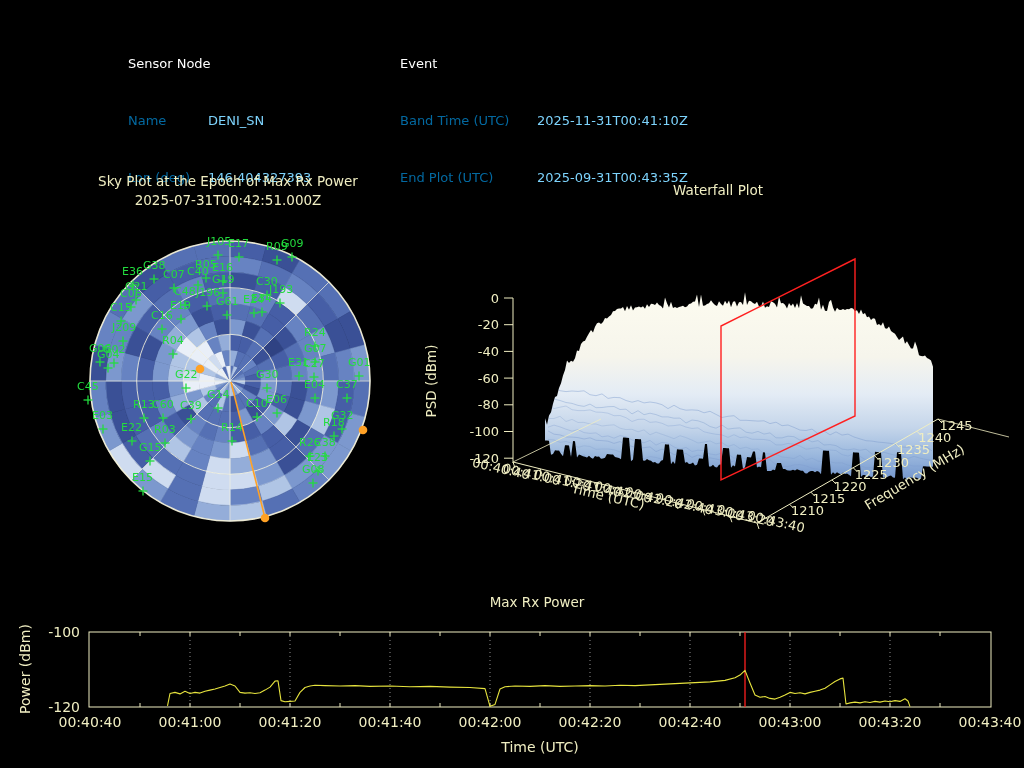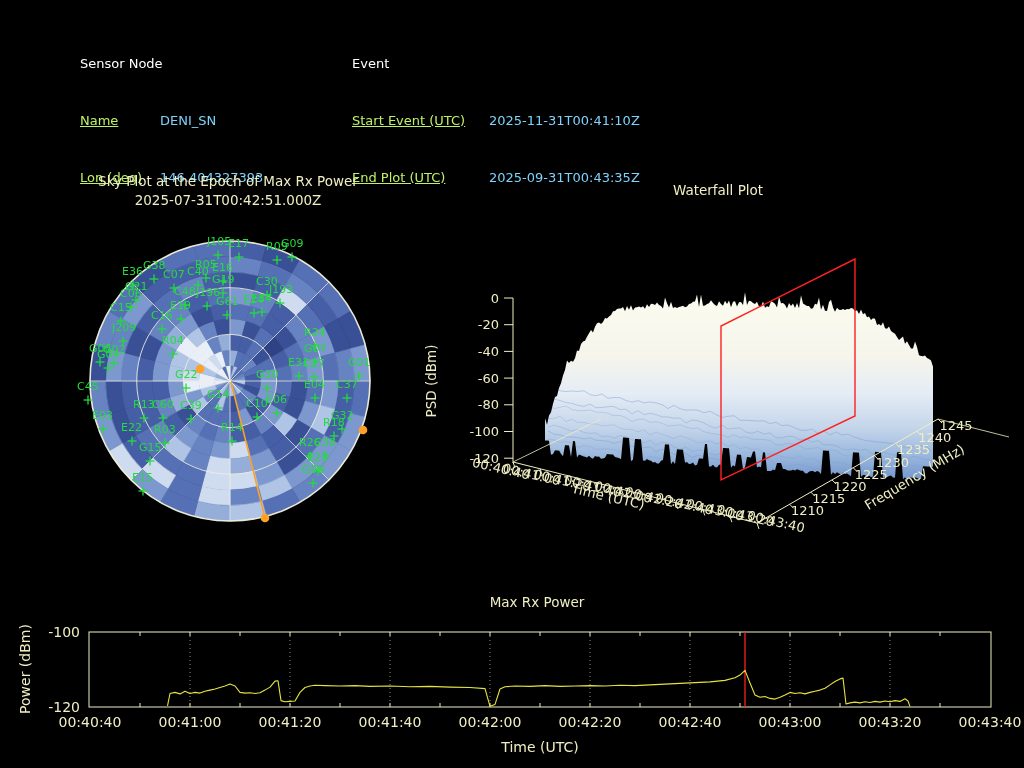--- a/index.html
+++ b/index.html
@@ -1,41 +1,41 @@
 <!DOCTYPE html>
 <html><head>
 <meta charset="utf-8">
 <style>
   html,body{margin:0;padding:0;background:#000;}
   #app{position:relative;width:1024px;height:768px;background:#000;overflow:hidden;
        font-family:"DejaVu Sans","Liberation Sans",sans-serif;}
   .hsec{position:absolute;top:16px;font-size:13px;line-height:19px;color:#ffffff;white-space:pre;}
-  .hrow{display:flex;}
-  .lbl{color:#bef264;text-decoration:underline;}
+  .hrow{display:flex;margin-left:48px;}
+  .lbl{color:#0369a1;}
   .val{color:#7dd3fc;}
   .s0 .lbl{width:80px;}
   .s1 .lbl{width:137px;}
   .s2 .lbl{width:184px;}
   svg text{font-family:"DejaVu Sans","Liberation Sans",sans-serif;}
   .ptitle{fill:#f0eec2;font-size:13.5px;}
 </style>
 </head>
 <body>
 
 <div id="app">
 
   <div class="hsec s0" style="left:80px">
     <div class="hrow">Sensor Node</div>
     <div class="hrow"><span class="lbl">Name</span><span class="val">DENI_SN</span></div>
     <div class="hrow"><span class="lbl">Lon (deg)</span><span class="val">146.404327393</span></div>
   </div>
 
   <div class="hsec s1" style="left:352px">
     <div class="hrow">Event</div>
-    <div class="hrow"><span class="lbl">Start Event (UTC)</span><span class="val">2025-11-31T00:41:10Z</span></div>
+    <div class="hrow"><span class="lbl">Band Time (UTC)</span><span class="val">2025-11-31T00:41:10Z</span></div>
     <div class="hrow"><span class="lbl">End Plot (UTC)</span><span class="val">2025-09-31T00:43:35Z</span></div>
   </div>
 
 
   <svg id="plots" width="1024" height="768" viewBox="0 0 1024 768" style="position:absolute;left:0;top:0">
     <g id="sky">
       <g id="sky-mosaic">
           <path d="M230.0 381.0L230.0 365.4A15.555555555555555 15.555555555555555 0 0 1 234.0 366.0L230.0 381.0A0 0 0 0 0 230.0 381.0Z" fill="#5570b4" stroke="#5570b4" stroke-width="0.6"></path>
           <path d="M230.0 381.0L234.0 366.0A15.555555555555555 15.555555555555555 0 0 1 237.8 367.5L230.0 381.0A0 0 0 0 0 230.0 381.0Z" fill="#b0c5e5" stroke="#b0c5e5" stroke-width="0.6"></path>
           <path d="M230.0 381.0L237.8 367.5A15.555555555555555 15.555555555555555 0 0 1 241.0 370.0L230.0 381.0A0 0 0 0 0 230.0 381.0Z" fill="#5570b4" stroke="#5570b4" stroke-width="0.6"></path>

